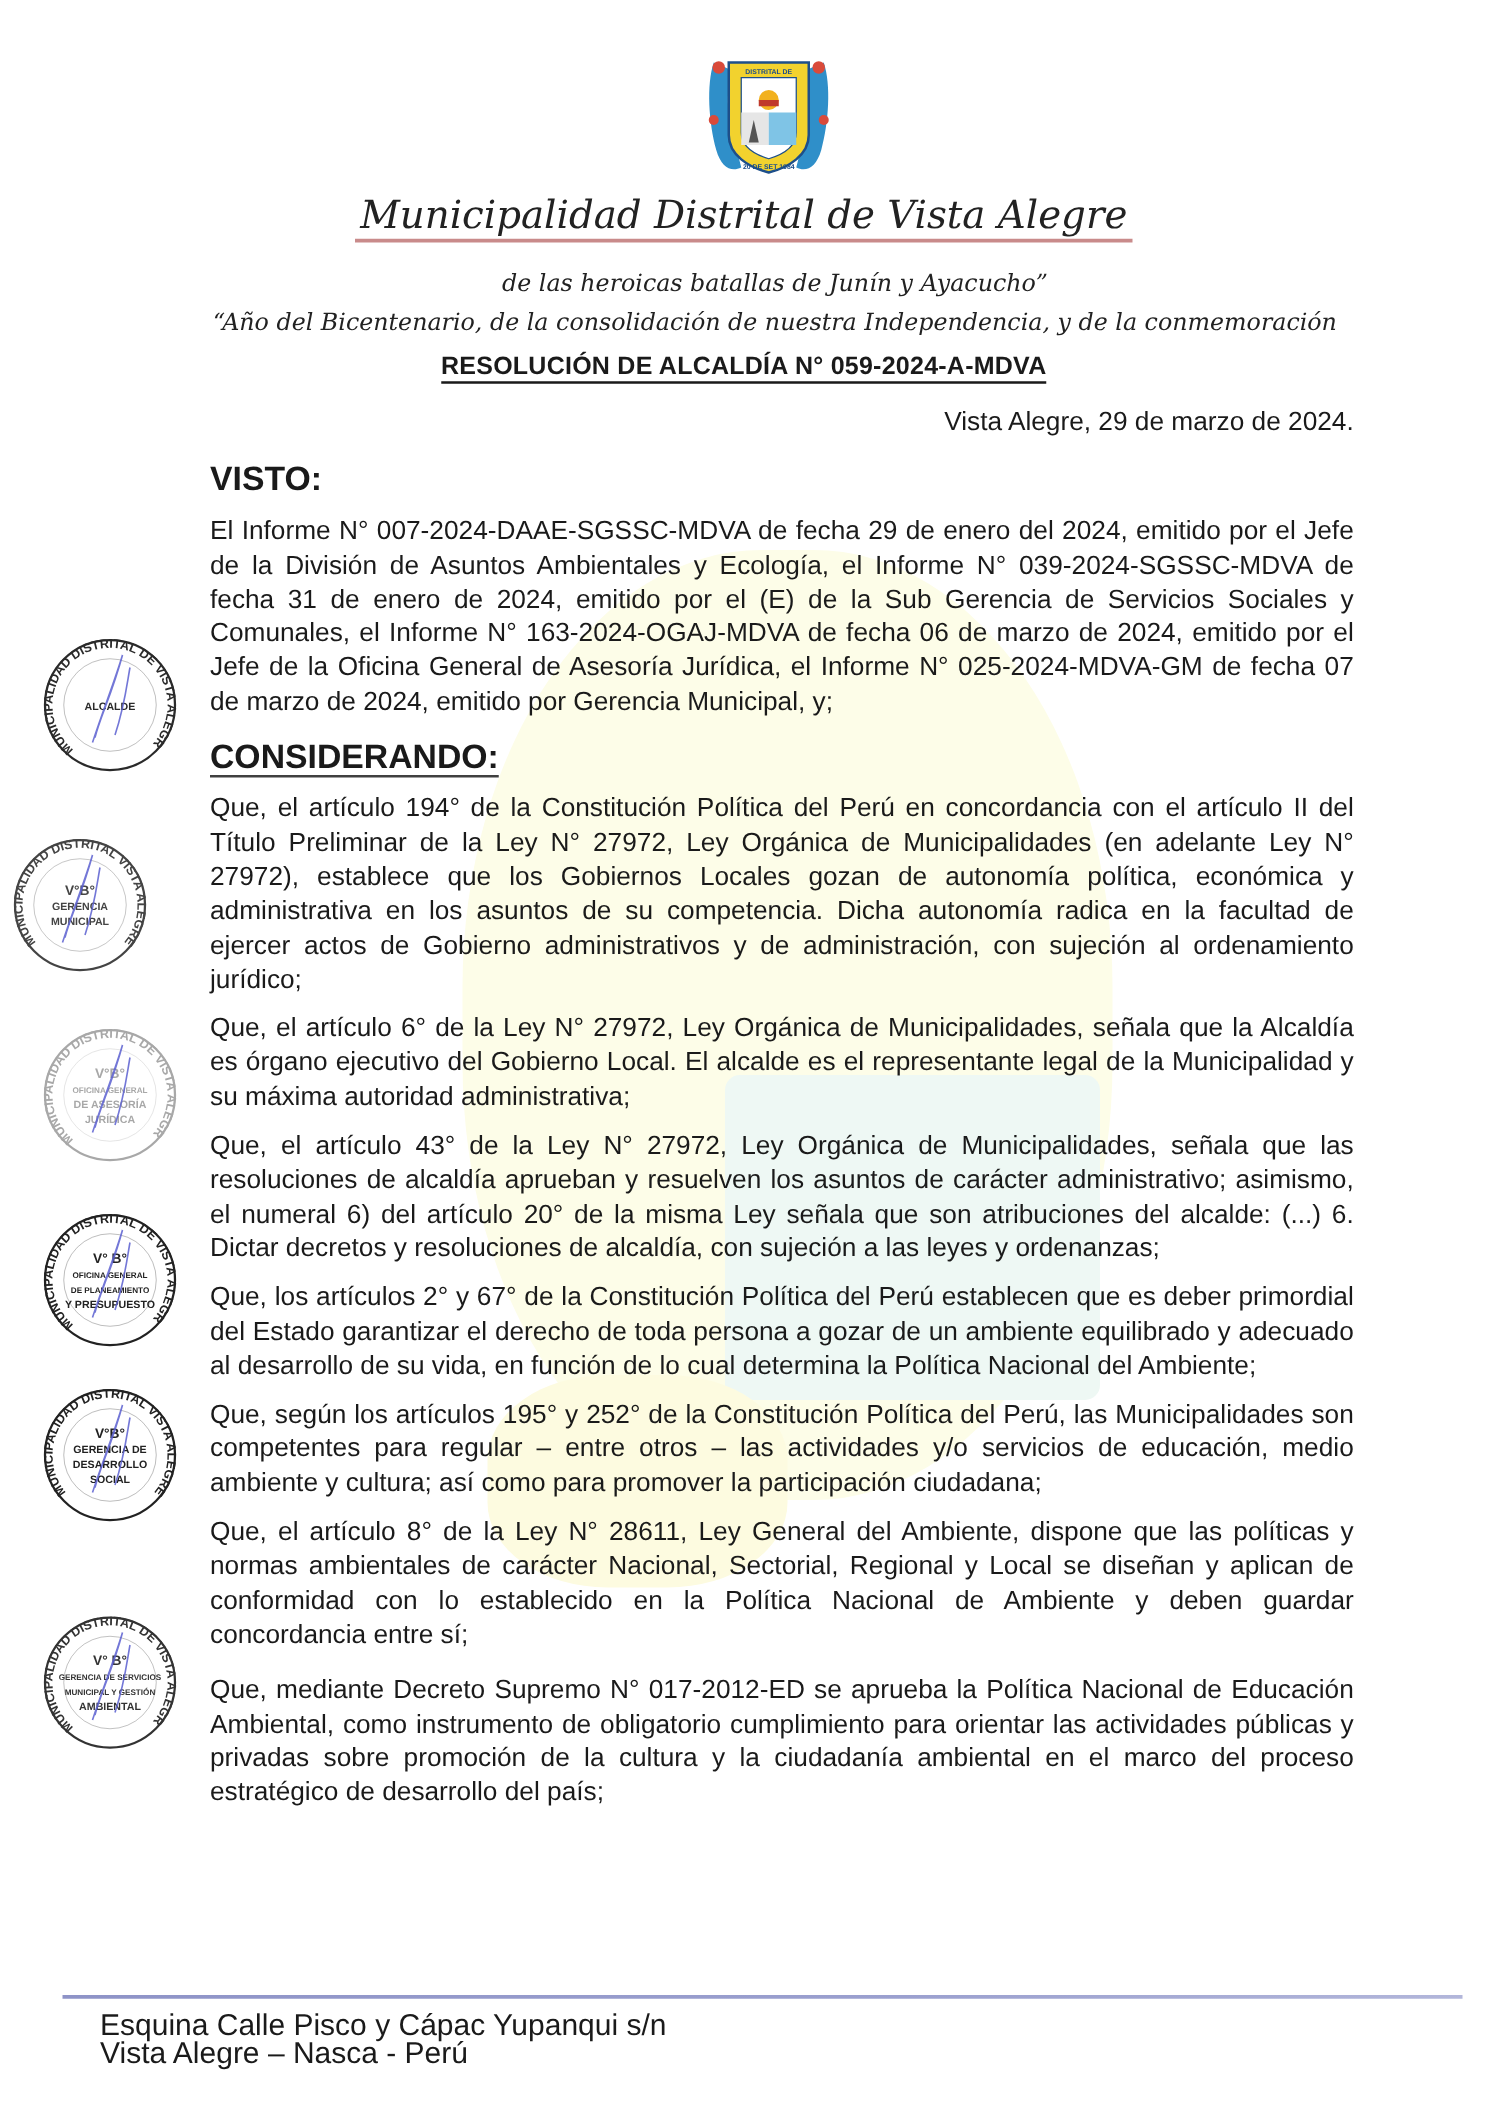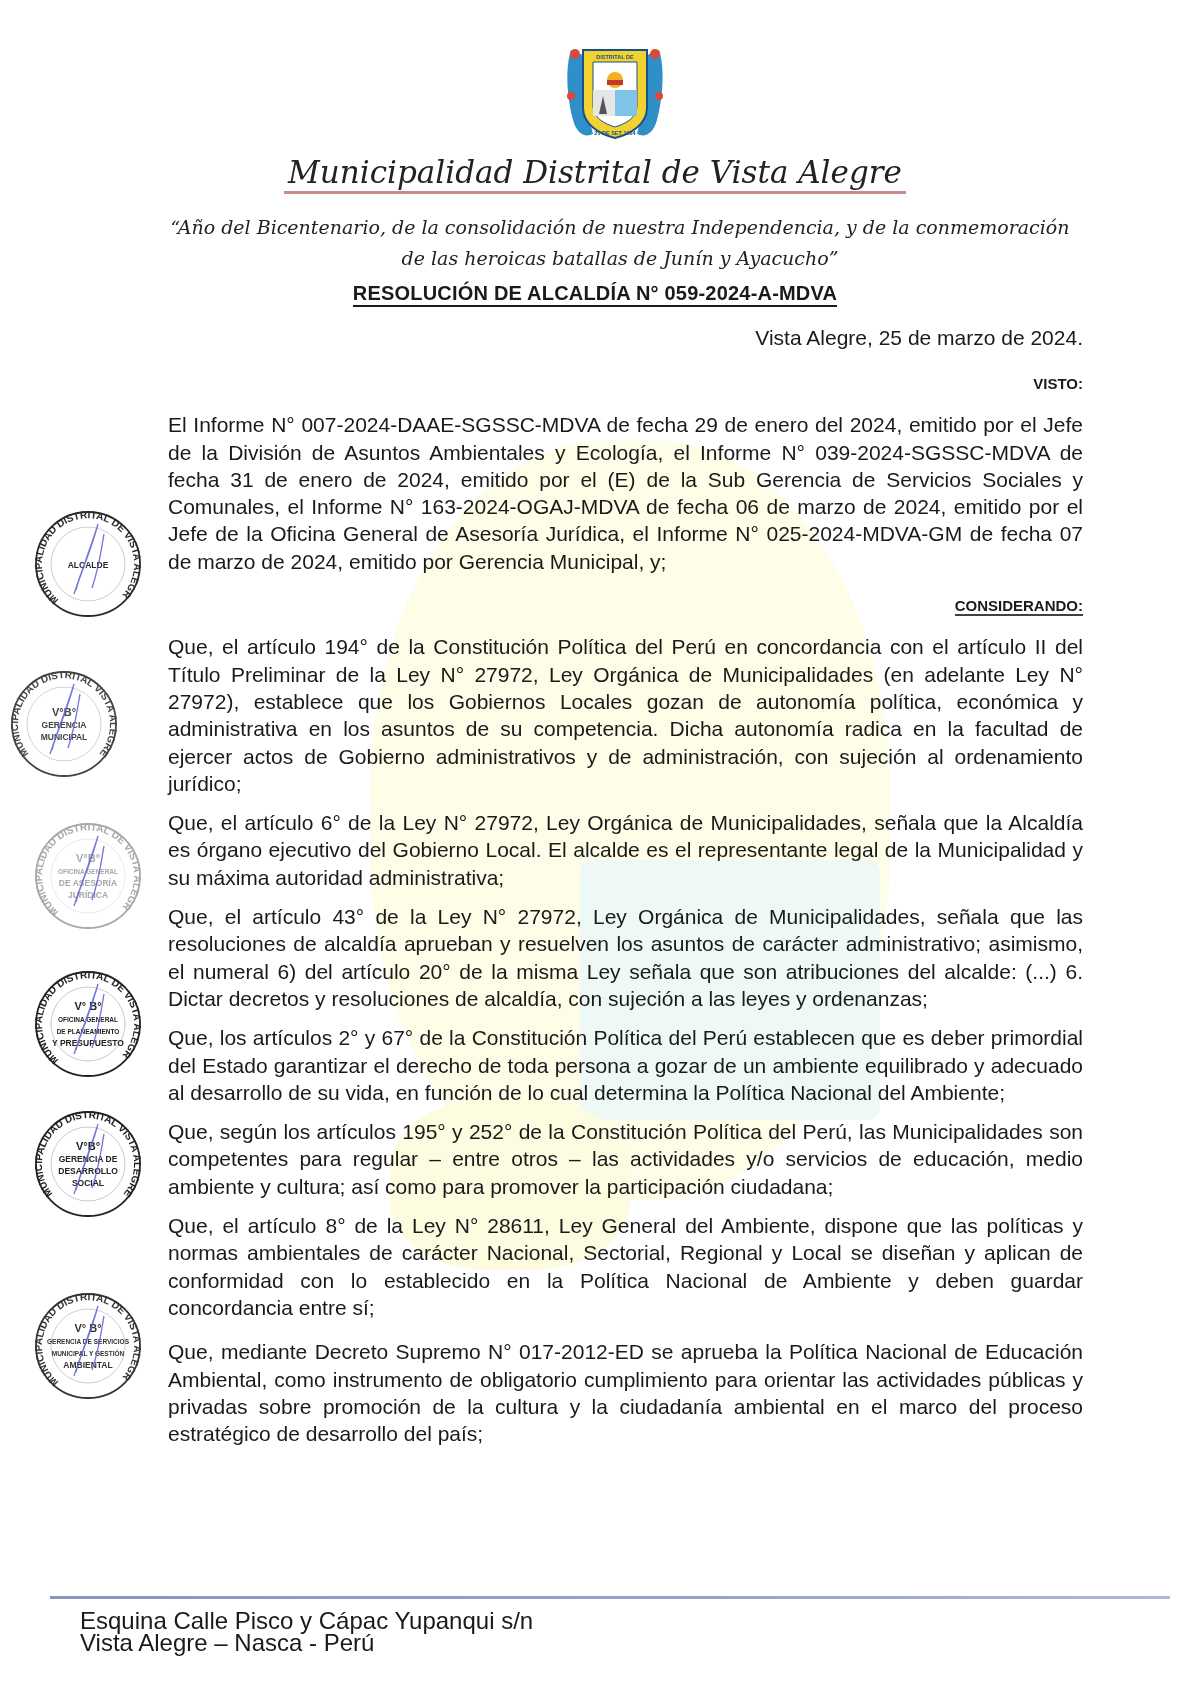--- a/index.html
+++ b/index.html
@@ -23,21 +23,21 @@
     font-family: "DejaVu Serif", serif; font-style: italic; font-size: 19px; line-height: 31px; color: #222;
   }
   .res-title {
     position: absolute; left: 0; width: 1190px; top: 282px; text-align: center;
     font-weight: bold; font-size: 20px; letter-spacing: 0.2px;
   }
   .res-title span { border-bottom: 2px solid #1a1a1a; padding-bottom: 1px; }
   .date { position: absolute; right: 107px; top: 326px; font-size: 21px; }
 
   .body { position: absolute; left: 168px; width: 915px; top: 370px; font-size: 21px; line-height: 27.3px; }
-  .heading { font-weight: bold; font-size: 15px; margin: 0 0 14px 0; text-align: right; }
+  .heading { font-weight: bold; font-size: 27px; margin: 0 0 14px 0; }
   .heading.underline span { border-bottom: 2px solid #404040; }
   .para { text-align: justify; margin: 0 0 12px 0; }
   .para.gap { margin-bottom: 17px; }
 
   .footer-rule { position: absolute; left: 50px; top: 1596px; width: 1120px; height: 3px; background: linear-gradient(90deg, #8e93c7, #9ba0cf 60%, #b2b6da); }
   .footer { position: absolute; left: 80px; top: 1610px; font-size: 24px; line-height: 22px; }
 
   .seal { position: absolute; }
   .seal svg { display: block; }
 </style>
@@ -65,25 +65,25 @@
     <rect x="30" y="52" width="22" height="26" fill="#e6e6e6"></rect>
     <rect x="52" y="52" width="22" height="26" fill="#7fc4e6"></rect>
     <path d="M36 76 L40 58 L44 76 Z" fill="#555"></path>
     <text x="52" y="97" font-size="5.5" text-anchor="middle" fill="#1d4f8a" font-family="Liberation Sans, sans-serif" font-weight="bold">20 DE SET 1984</text>
     <text x="52" y="21" font-size="5.5" text-anchor="middle" fill="#1d4f8a" font-family="Liberation Sans, sans-serif" font-weight="bold">DISTRITAL DE</text>
   </svg>
 </div>
 
 <div class="org-title"><span>Municipalidad Distrital de Vista Alegre</span></div>
 <div class="motto">
+  <div>de las heroicas batallas de Junín y Ayacucho”</div>
   <div>“Año del Bicentenario, de la consolidación de nuestra Independencia, y de la conmemoración</div>
-  <div>de las heroicas batallas de Junín y Ayacucho”</div>
 </div>
 <div class="res-title"><span>RESOLUCIÓN DE ALCALDÍA N° 059-2024-A-MDVA</span></div>
-<div class="date">Vista Alegre, 25 de marzo de 2024.</div>
+<div class="date">Vista Alegre, 29 de marzo de 2024.</div>
 
 <div class="body">
   <div class="heading">VISTO:</div>
   <p class="para gap">El Informe N° 007-2024-DAAE-SGSSC-MDVA de fecha 29 de enero del 2024, emitido por el Jefe de la División de Asuntos Ambientales y Ecología, el Informe N° 039-2024-SGSSC-MDVA de fecha 31 de enero de 2024, emitido por el (E) de la Sub Gerencia de Servicios Sociales y Comunales, el Informe N° 163-2024-OGAJ-MDVA de fecha 06 de marzo de 2024, emitido por el Jefe de la Oficina General de Asesoría Jurídica, el Informe N° 025-2024-MDVA-GM de fecha 07 de marzo de 2024, emitido por Gerencia Municipal, y;</p>
   <div class="heading underline"><span>CONSIDERANDO:</span></div>
   <p class="para">Que, el artículo 194° de la Constitución Política del Perú en concordancia con el artículo II del Título Preliminar de la Ley N° 27972, Ley Orgánica de Municipalidades (en adelante Ley N° 27972), establece que los Gobiernos Locales gozan de autonomía política, económica y administrativa en los asuntos de su competencia. Dicha autonomía radica en la facultad de ejercer actos de Gobierno administrativos y de administración, con sujeción al ordenamiento jurídico;</p>
   <p class="para">Que, el artículo 6° de la Ley N° 27972, Ley Orgánica de Municipalidades, señala que la Alcaldía es órgano ejecutivo del Gobierno Local. El alcalde es el representante legal de la Municipalidad y su máxima autoridad administrativa;</p>
   <p class="para">Que, el artículo 43° de la Ley N° 27972, Ley Orgánica de Municipalidades, señala que las resoluciones de alcaldía aprueban y resuelven los asuntos de carácter administrativo; asimismo, el numeral 6) del artículo 20° de la misma Ley señala que son atribuciones del alcalde: (...) 6. Dictar decretos y resoluciones de alcaldía, con sujeción a las leyes y ordenanzas;</p>
   <p class="para">Que, los artículos 2° y 67° de la Constitución Política del Perú establecen que es deber primordial del Estado garantizar el derecho de toda persona a gozar de un ambiente equilibrado y adecuado al desarrollo de su vida, en función de lo cual determina la Política Nacional del Ambiente;</p>
   <p class="para">Que, según los artículos 195° y 252° de la Constitución Política del Perú, las Municipalidades son competentes para regular – entre otros – las actividades y/o servicios de educación, medio ambiente y cultura; así como para promover la participación ciudadana;</p>

